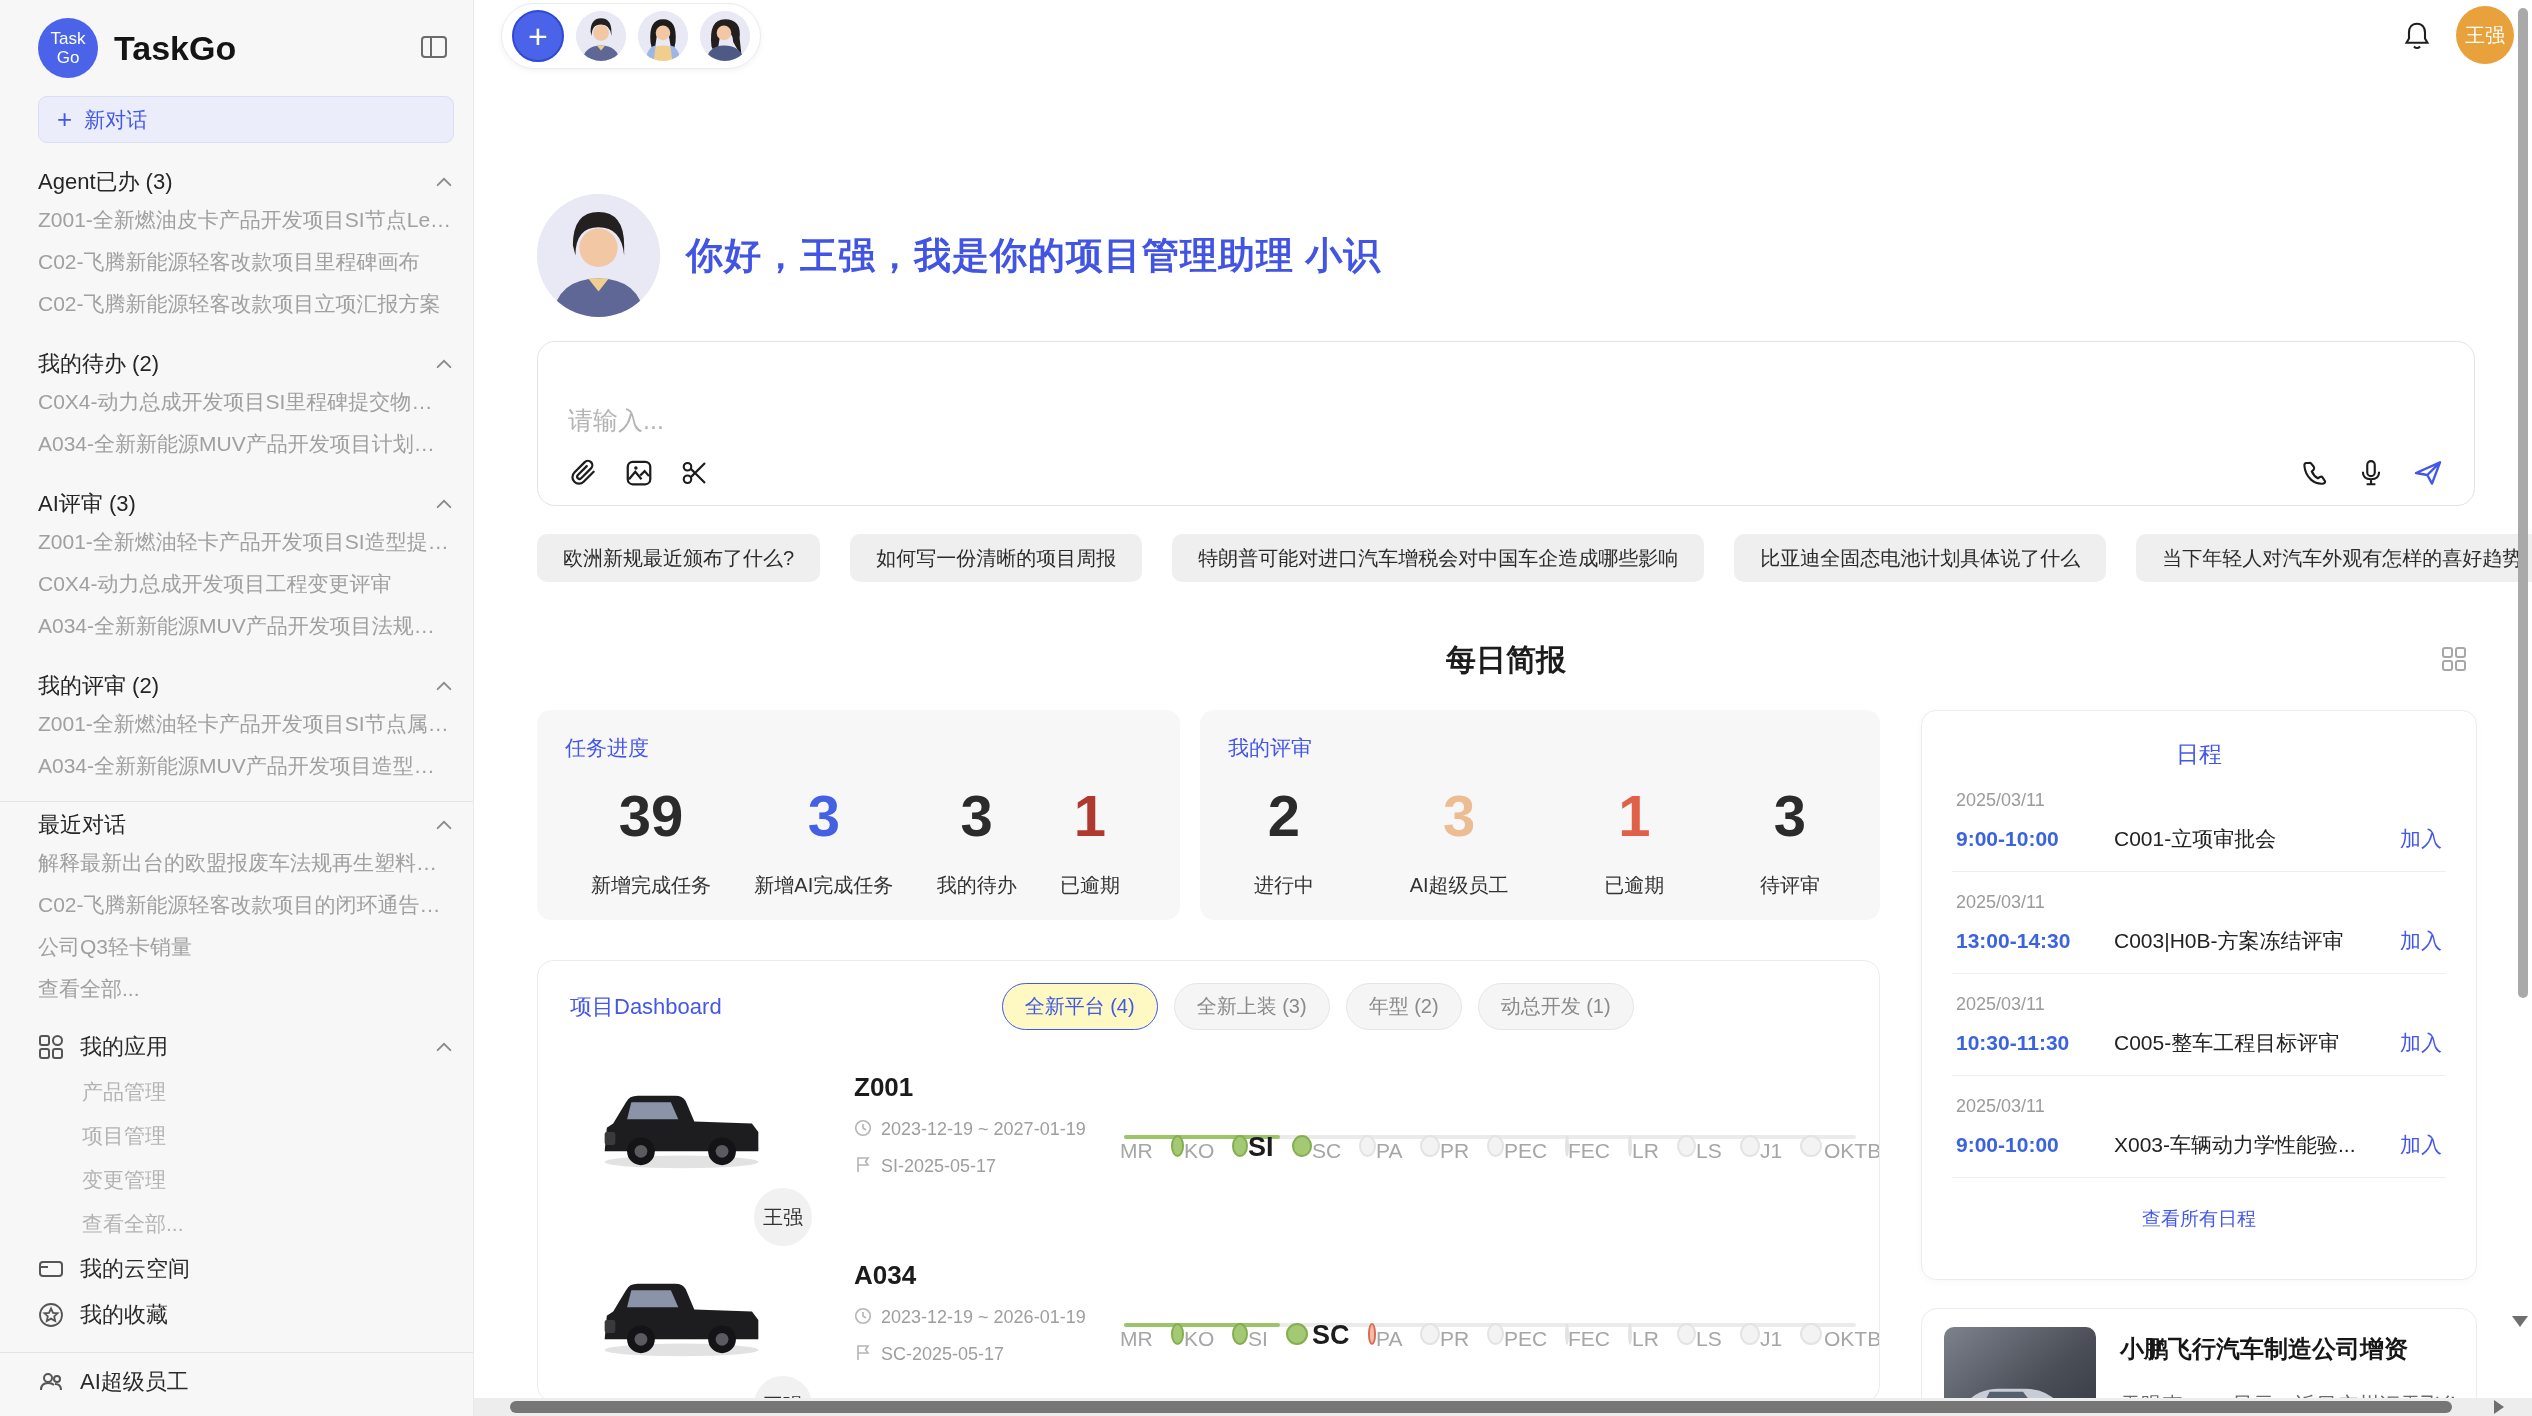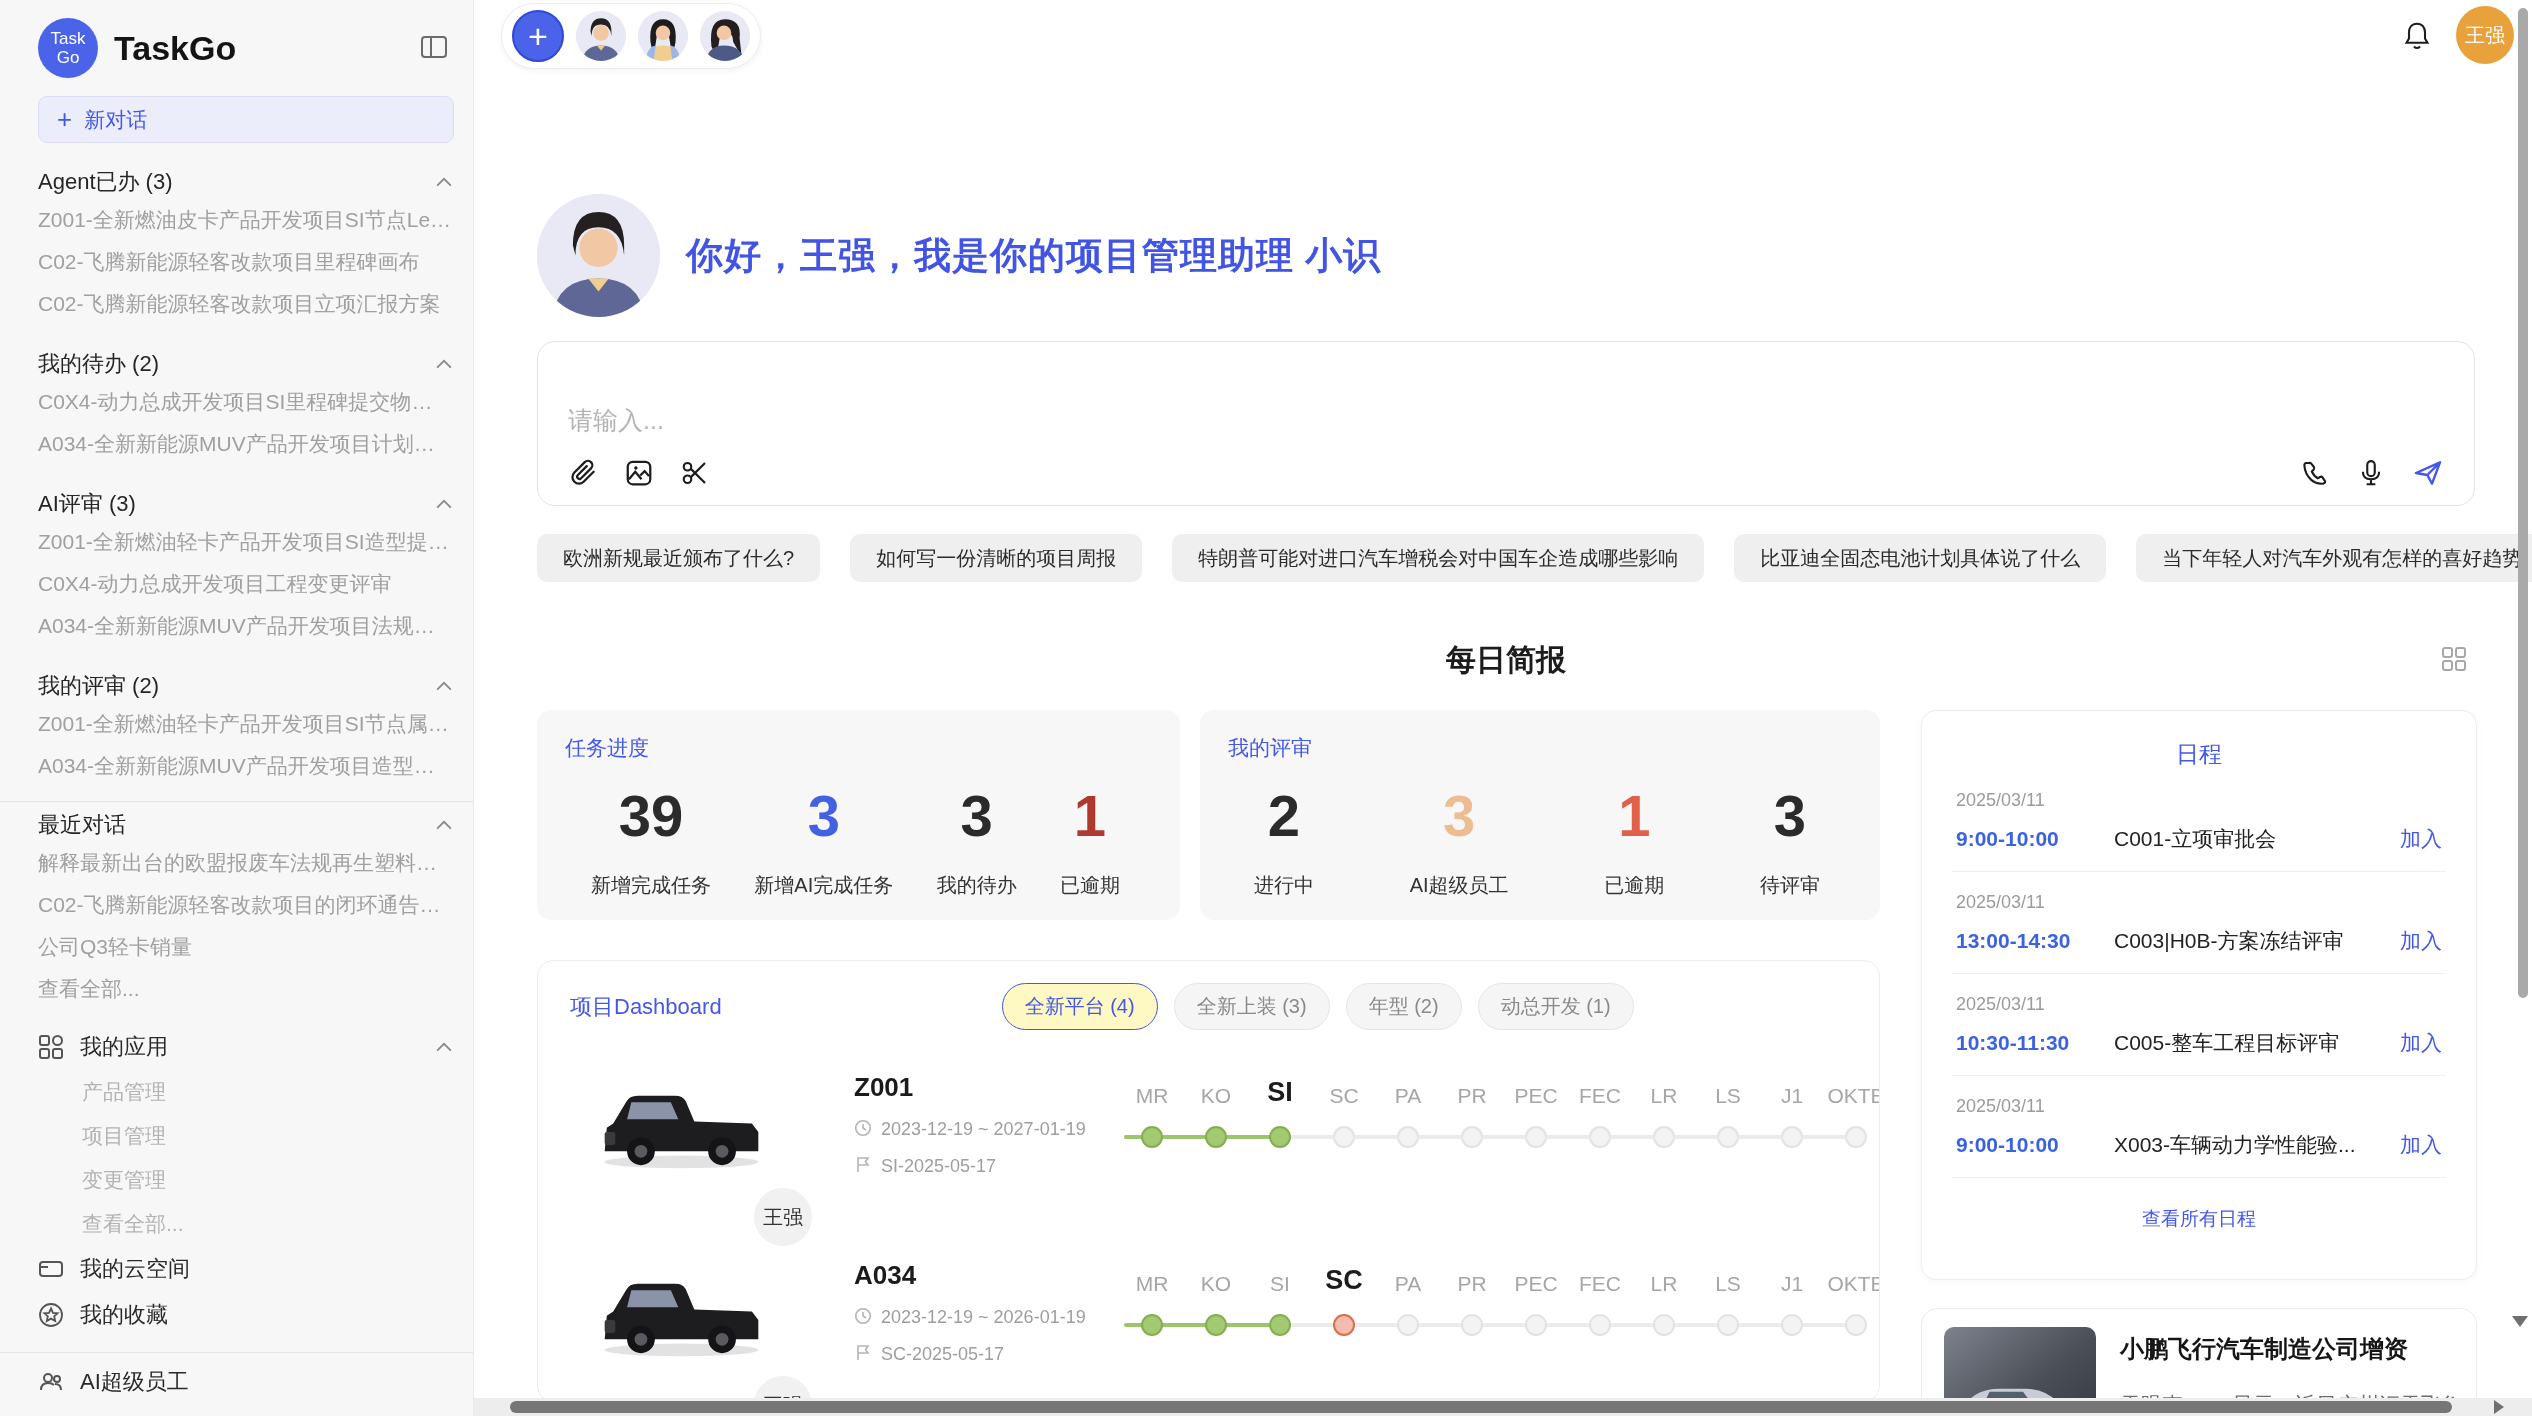--- a/index.html
+++ b/index.html
@@ -101,21 +101,21 @@
   .pimg-wrap { position:relative; width:200px; margin-left:24px; flex-shrink:0; }
   .pimg { width:175px; height:110px; }
   .owner-badge { position:absolute; right:-22px; bottom:-32px; width:66px; height:66px; border-radius:50%;
     background:#f1f1f1; border:4px solid #fff; display:flex; align-items:center; justify-content:center;
     font-size:20px; color:#333; }
   .pinfo { width:250px; margin-left:60px; flex-shrink:0; }
   .pname { font-size:26px; font-weight:700; color:#1b1b1b; margin-top:12px; }
   .pmeta { display:flex; align-items:flex-start; gap:9px; font-size:18px; color:#9e9e9e; margin-top:16px; }
   .pmeta .sicon { width:18px; height:18px; color:#b5b5b5; flex-shrink:0; }
   .mtrack { position:relative; display:flex; padding-top:14px; margin-left:16px; }
-  .mcol { width:64px; display:flex; flex-direction:column; align-items:center; gap:18px; position:relative; z-index:1; }
+  .mcol { width:64px; display:flex; flex-direction:row; align-items:center; gap:18px; position:relative; z-index:1; }
   .mlabel { height:34px; display:flex; align-items:flex-end; justify-content:center;
     font-size:21px; color:#a6a6a6; }
   .mlabel.current { color:#1c1c1c; font-weight:700; font-size:27px; }
   .mdot { width:22px; height:22px; border-radius:50%; background:#fff; }
   .mdone { background:#a3c973; border:2px solid #84ae4f; }
   .mpending { background:#f3f3f3; border:2px solid #e3e3e3; }
   .moverdue { background:#f3bcad; border:2px solid #db6c50; }
   .mline { position:absolute; height:4px; border-radius:2px; top:75px; z-index:0; }
   .mline.base { background:#ebebeb; } .mline.fill { background:#9cc468; }
 

